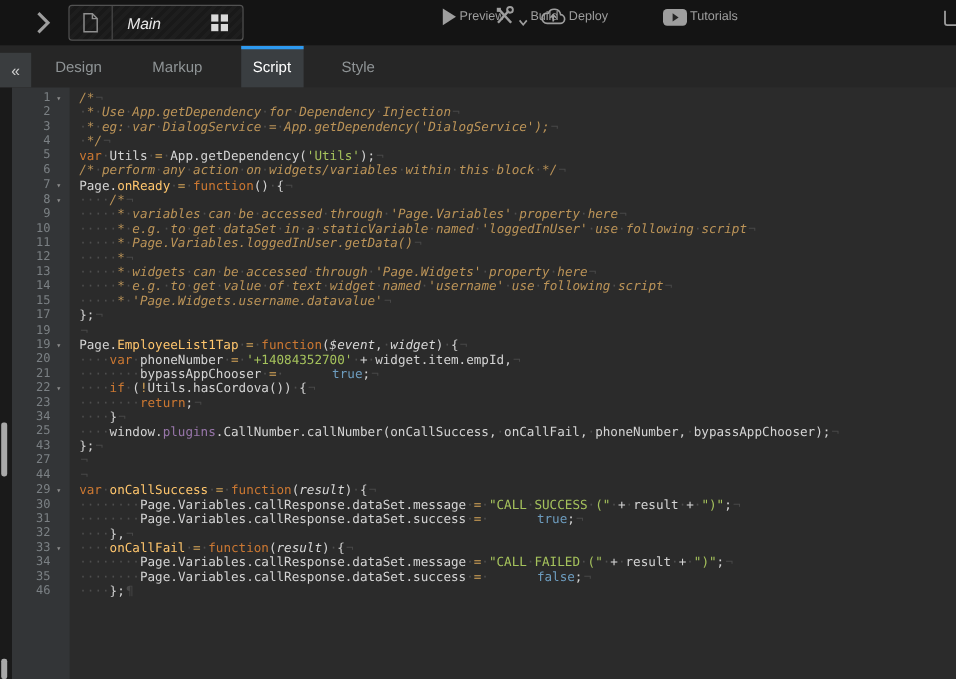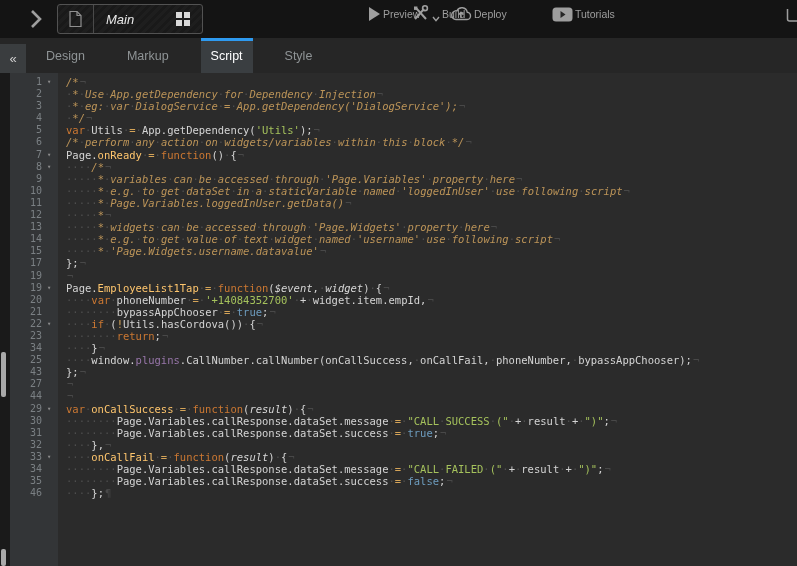--- a/index.html
+++ b/index.html
@@ -46,21 +46,21 @@
     background:var(--gutter-bg); }
   .line { position:relative; display:flex; height:12.1px; line-height:12.1px; white-space:pre; }
   .gutter-cell { width:48px; flex:0 0 48px; display:flex; }
   .lnum { width:32px; text-align:right; color:var(--lnum); font-size:10px; }
   .fold { width:14px; text-align:center; color:#8c8c8c; font-size:7px; line-height:12.1px; cursor:pointer; }
   .code { padding-left:8px; white-space:pre; }
   .tk-com  { color:var(--tk-com); font-style:italic; }
   .tk-kw   { color:var(--tk-kw); }
   .tk-fn   { color:var(--tk-fn); }
   .tk-str  { color:var(--tk-str); }
-  .tk-atom { color:var(--tk-atom); }
+  .tk-atom { color:var(--tk-atom);margin-left:40px; }
   .tk-op   { color:var(--tk-op); }
   .tk-prop { color:var(--tk-prop); }
   .tk-param{ color:var(--tk-param); font-style:italic; }
   .tk-pln  { color:var(--tk-pln); }
   .ws  { color:var(--tk-ws); }
   .eol { color:var(--tk-eol); padding-left:1px; }
   svg { display:block; }
 </style>
 </head>
 <body>

